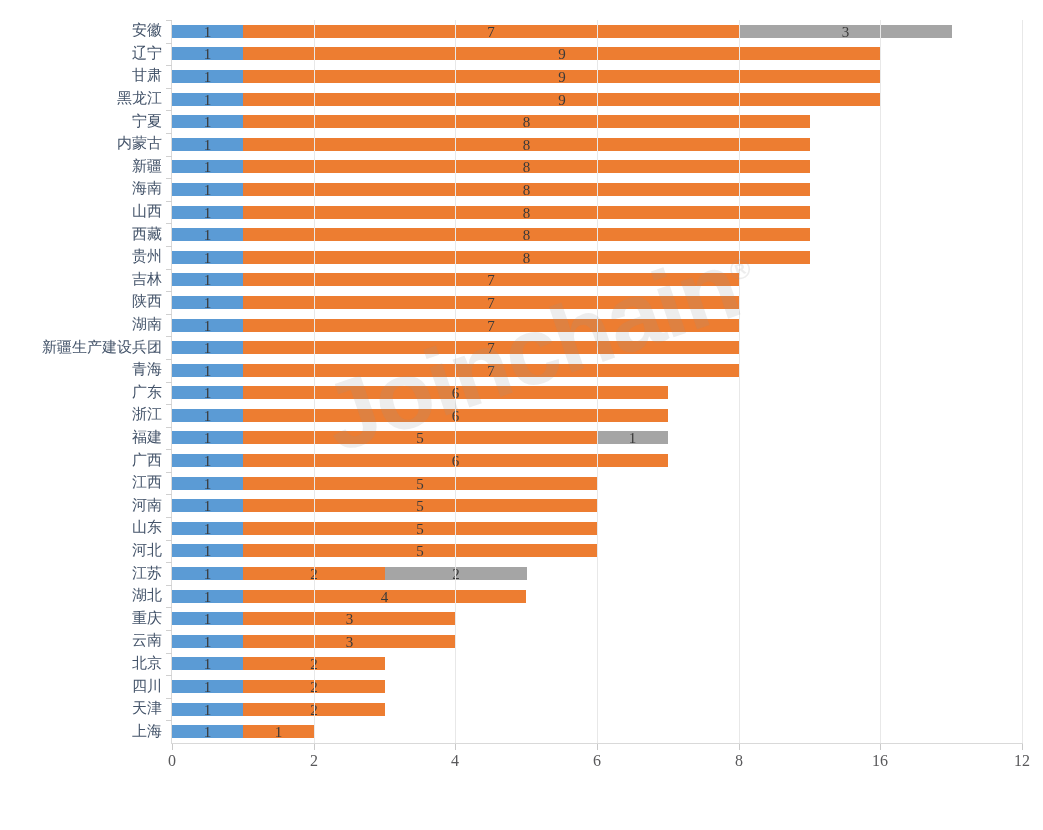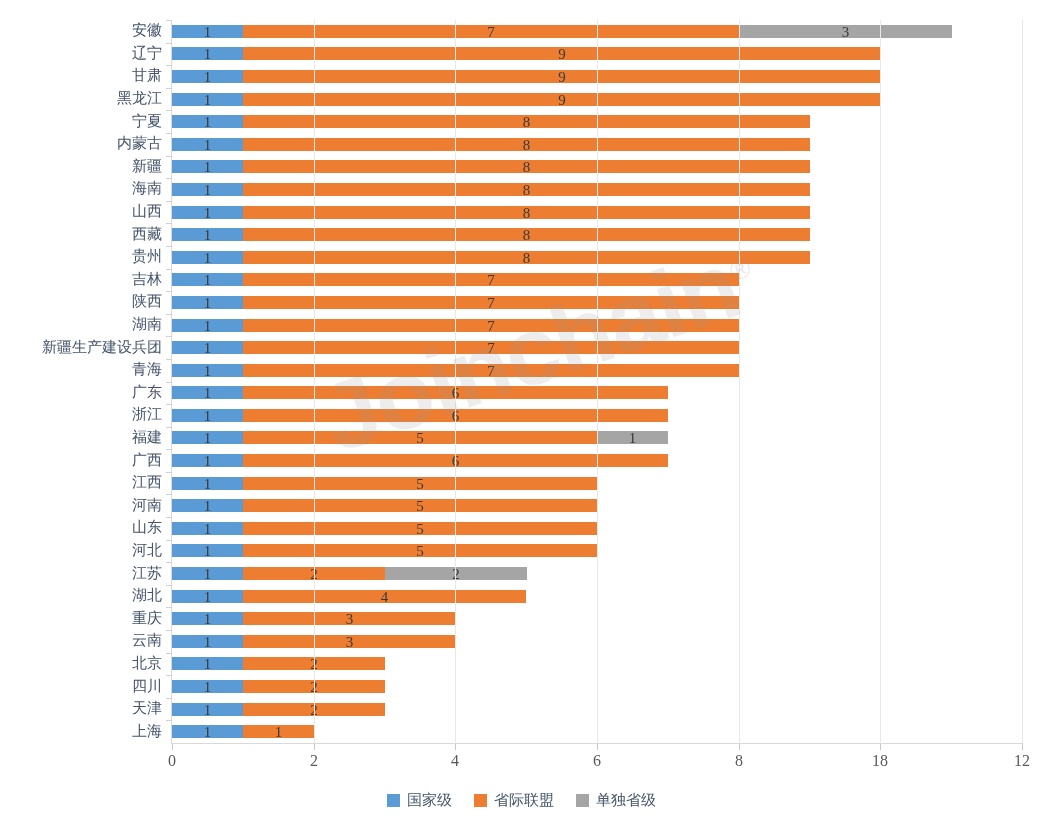--- a/index.html
+++ b/index.html
@@ -120,21 +120,21 @@
       <div class="xtick" style="left: 739px;"></div>
       <div class="xtick" style="left: 880px;"></div>
       <div class="xtick" style="left: 1022px;"></div>
     </div>
   <div id="xticklabels">
       <div class="xtick-label" style="left: 142px;">0</div>
       <div class="xtick-label" style="left: 284px;">2</div>
       <div class="xtick-label" style="left: 425px;">4</div>
       <div class="xtick-label" style="left: 567px;">6</div>
       <div class="xtick-label" style="left: 709px;">8</div>
-      <div class="xtick-label" style="left: 850px;">18</div>
+      <div class="xtick-label" style="left: 850px;">16</div>
       <div class="xtick-label" style="left: 992px;">12</div>
     </div>
   <div id="yticks">
       <div class="ytick" style="top: 20px;"></div>
       <div class="ytick" style="top: 43px;"></div>
       <div class="ytick" style="top: 65px;"></div>
       <div class="ytick" style="top: 88px;"></div>
       <div class="ytick" style="top: 110px;"></div>
       <div class="ytick" style="top: 133px;"></div>
       <div class="ytick" style="top: 156px;"></div>
@@ -459,27 +459,13 @@
       <div class="bar-row" style="top: 725px; width: 1043px;">
         <div class="seg seg-national" style="left: 172px; width: 71px;">
           <span class="seg-label">1</span>
         </div>
         <div class="seg seg-alliance" style="left: 243px; width: 71px;">
           <span class="seg-label">1</span>
         </div>
       </div>
     </div>
 
-  <div class="legend" id="legend">
-      <div class="legend-item">
-        <span class="legend-swatch" style="background: rgb(91, 155, 213);"></span>
-        <span class="legend-text">国家级</span>
-      </div>
-      <div class="legend-item">
-        <span class="legend-swatch" style="background: rgb(237, 125, 49);"></span>
-        <span class="legend-text">省际联盟</span>
-      </div>
-      <div class="legend-item">
-        <span class="legend-swatch" style="background: rgb(165, 165, 165);"></span>
-        <span class="legend-text">单独省级</span>
-      </div>
-    </div>
 </div>
 
 </body></html>

